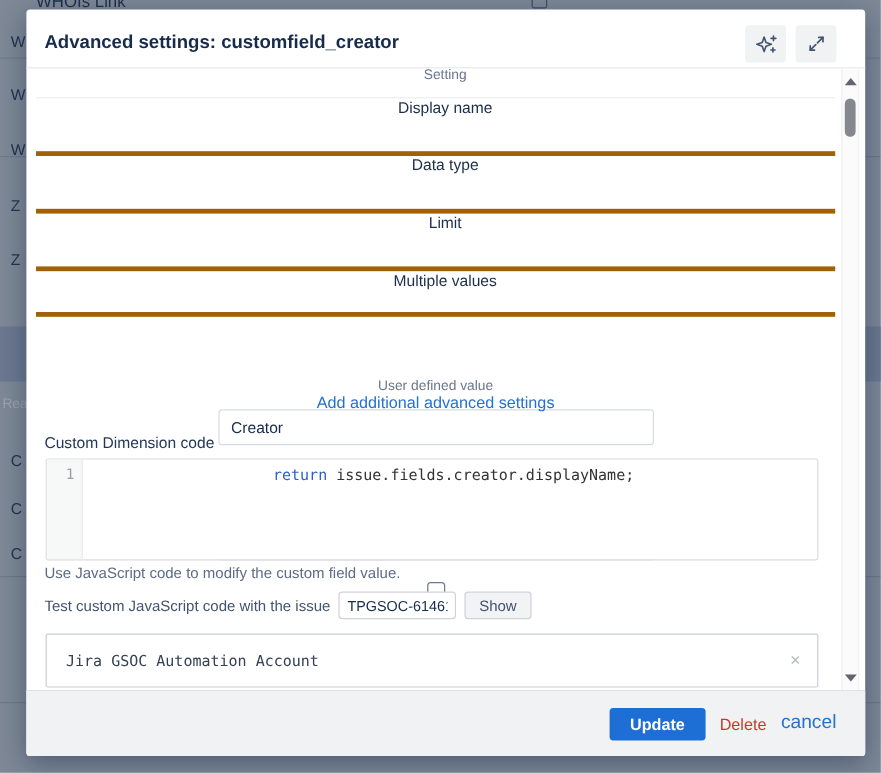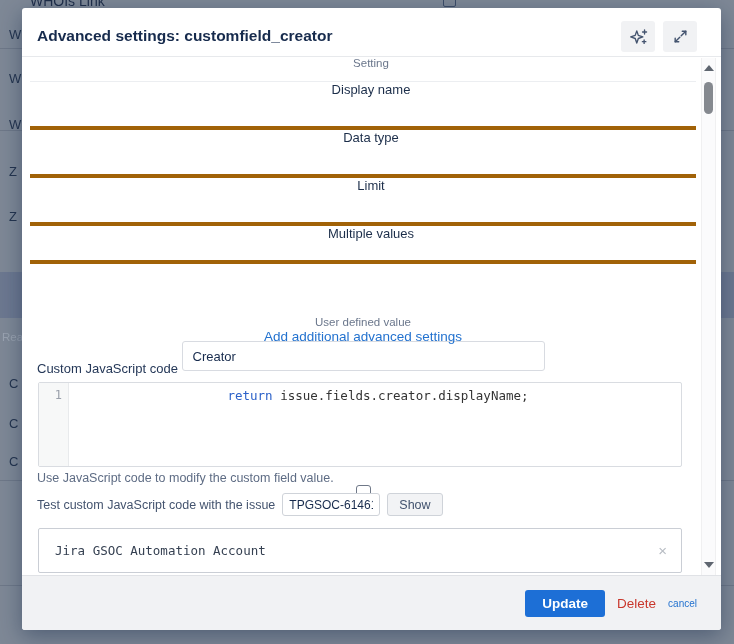--- a/index.html
+++ b/index.html
@@ -82,21 +82,21 @@
                 border-radius:2px; background:#fff; display:flex; align-items:center; padding:0 14px 0 16px; }
   .result-text { flex:1; font-family:"DejaVu Sans Mono",monospace; font-size:12.5px; color:#364152; }
   .result-clear { color:#b7bcc3; font-size:15px; cursor:pointer; line-height:1; }
 
   .modal-footer { position:absolute; bottom:0; left:0; right:0; height:55px; background:#f1f2f4;
                   border-top:1px solid #e0e2e6; border-radius:0 0 3px 3px; display:flex; align-items:center;
                   justify-content:flex-end; gap:12px; padding-right:24px; }
   .update-btn { background:#1d6fd6; color:#fff; border:none; border-radius:3px; height:27px; padding:0 17px;
                 font-size:13.5px; font-weight:bold; cursor:pointer; font-family:"Liberation Sans",sans-serif; }
   .delete-link { color:#c9372c; font-size:13.5px; text-decoration:none; cursor:pointer; }
-  .cancel-link { color:#2372cf; font-size:10px; text-decoration:none; cursor:pointer; }
+  .cancel-link { color:#2372cf; font-size:16px; text-decoration:none; cursor:pointer; }
 </style>
 </head>
 <body>
 
 <div class="bg-layer">
   <div class="bg-top-text">WHOIs Link</div>
   <div class="bg-checkbox"></div>
   <div class="bg-line" style="top:48px"></div>
   <div class="bg-line" style="top:130px"></div>
   <div class="bg-line" style="top:480px"></div>
@@ -174,21 +174,21 @@
         <div class="field">
             <div class="checkbox"></div>
           </div>
       </div>
     </div>
 
     <div class="add-link-wrap">
       <a class="add-link">Add additional advanced settings</a>
     </div>
 
-    <div class="code-label">Custom JavaScript code</div>
+    <div class="code-label">Custom Dimension code</div>
 
     <div class="code-editor">
       <div class="gutter">
         <span>1</span>
       </div>
       <div class="code-pane"><span class="kw">return</span><span> issue.fields.creator.displayName;</span></div>
     </div>
 
     <div class="helper-text">Use JavaScript code to modify the custom field value.</div>
 

